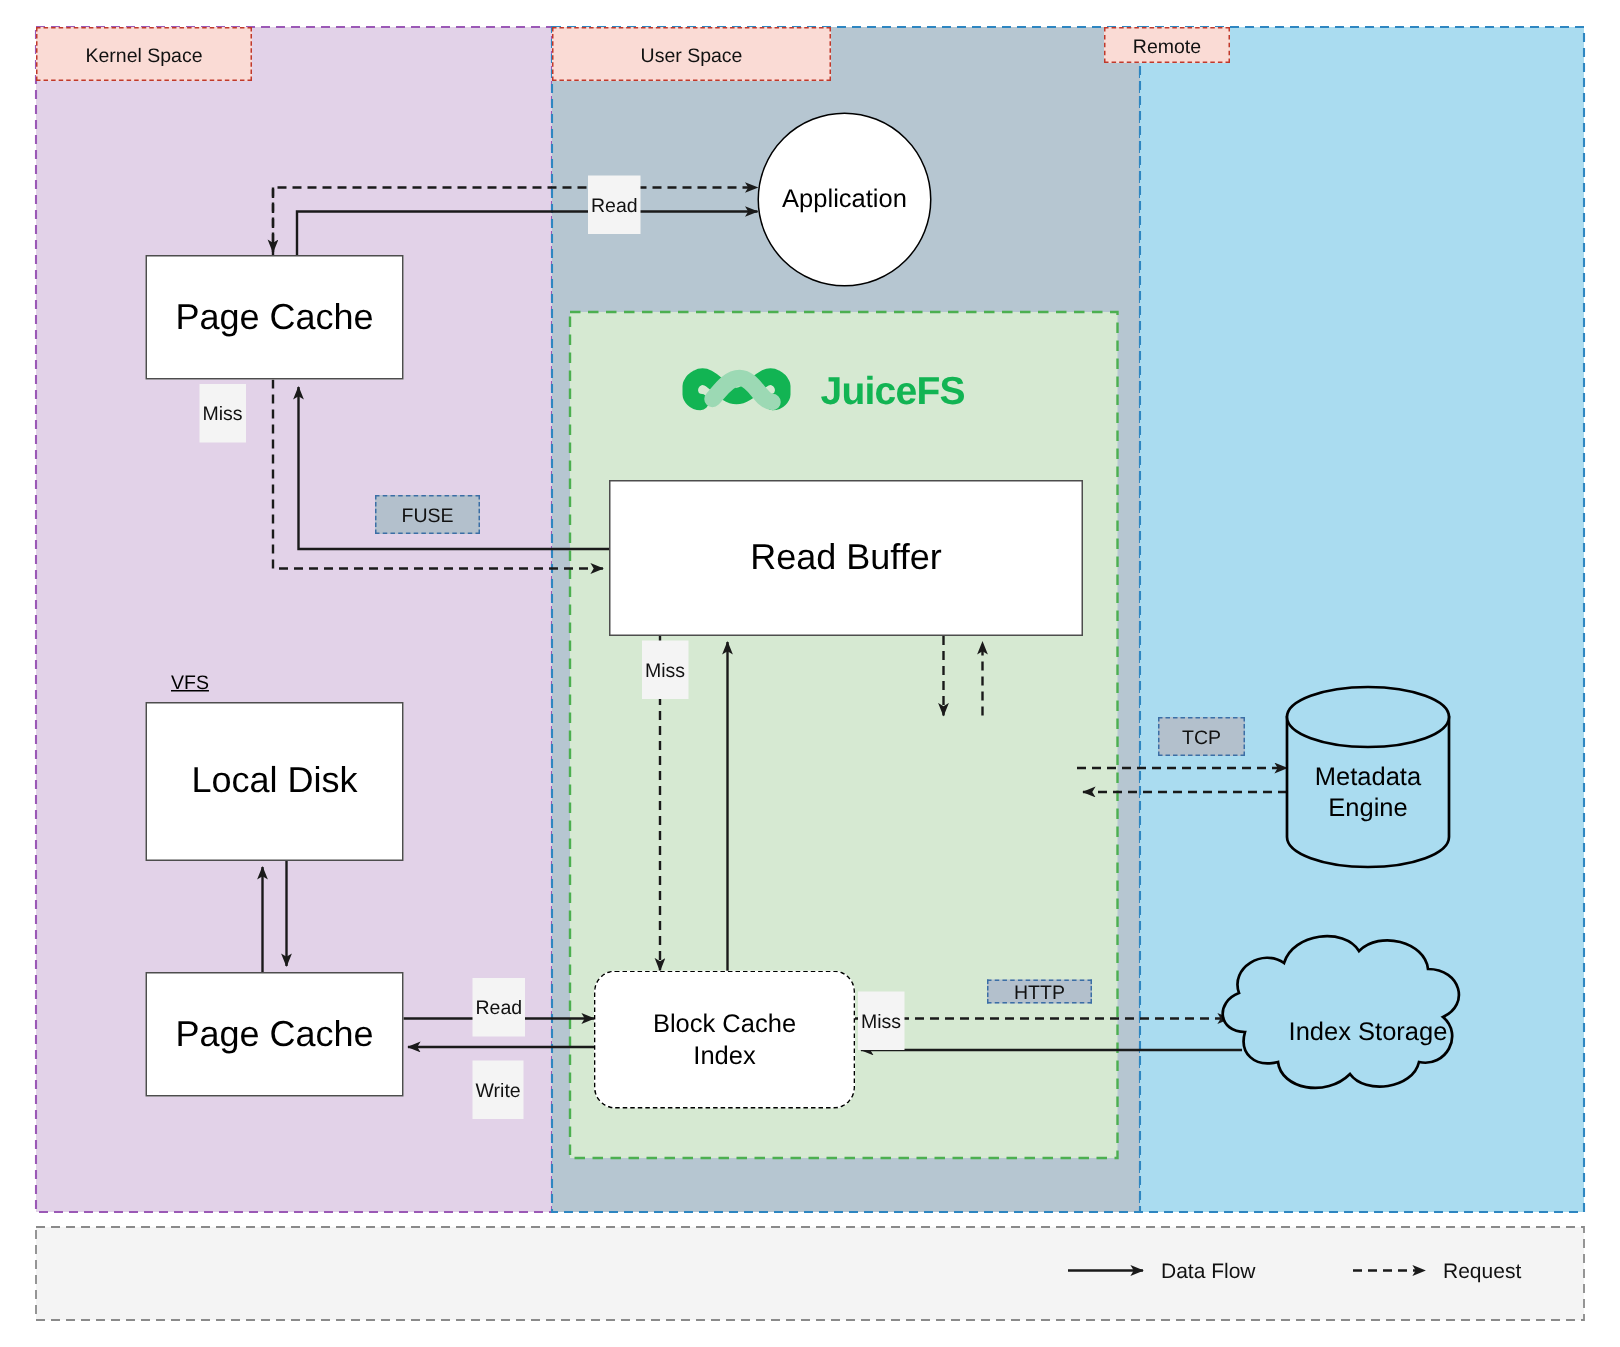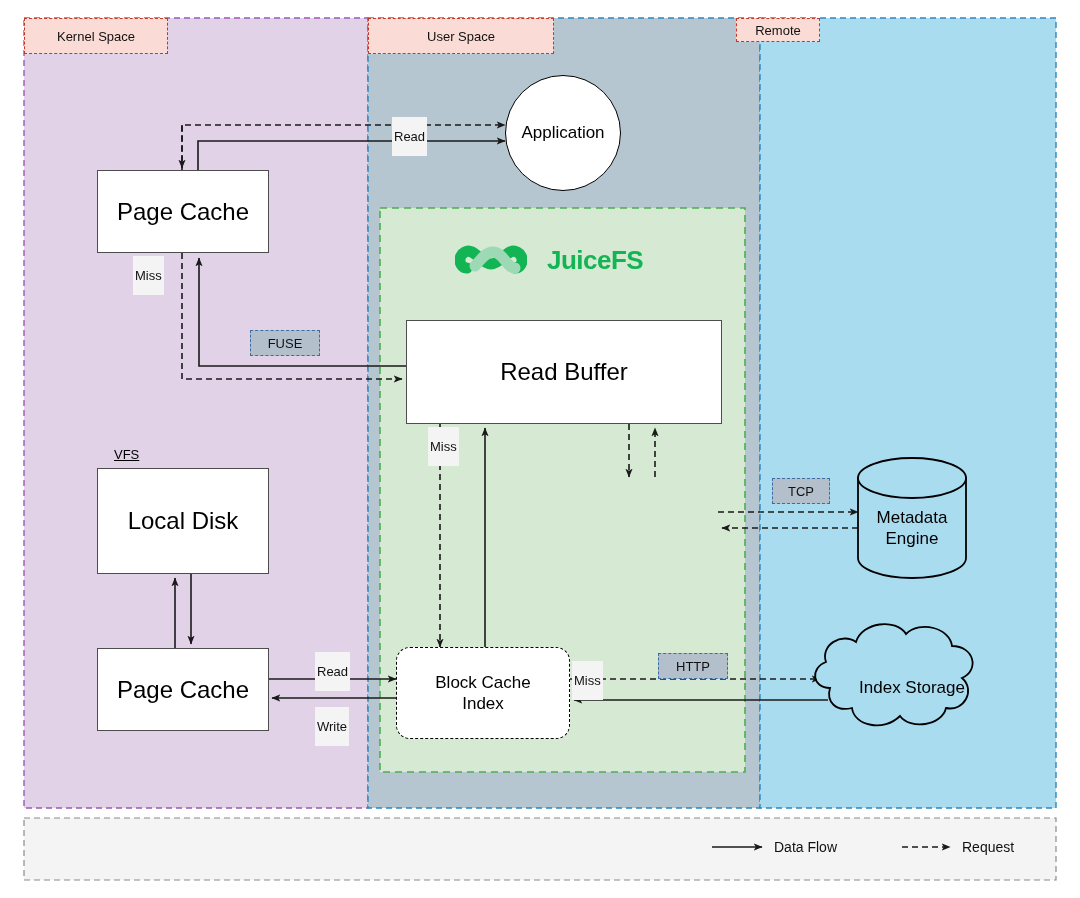--- a/index.html
+++ b/index.html
@@ -195,21 +195,21 @@
   <div class="plain-label" style="left:114px;top:447px;">
     <span>VFS</span>
   </div>
 
   <div class="proto-label" style="left:250px;top:330px;width:70px;height:26px;">
     <span>FUSE</span>
   </div>
   <div class="proto-label" style="left:772px;top:478px;width:58px;height:26px;">
     <span>TCP</span>
   </div>
-  <div class="proto-label" style="left:658px;top:653px;width:70px;height:26px;">
+  <div class="proto-label" style="left:658px;top:653px;width:70px;height:16px;">
     <span>HTTP</span>
   </div>
 
   <div class="legend-text" style="left:774px;top:839px;">
     <span>Data Flow</span>
   </div>
   <div class="legend-text" style="left:962px;top:839px;">
     <span>Request</span>
   </div>
 

